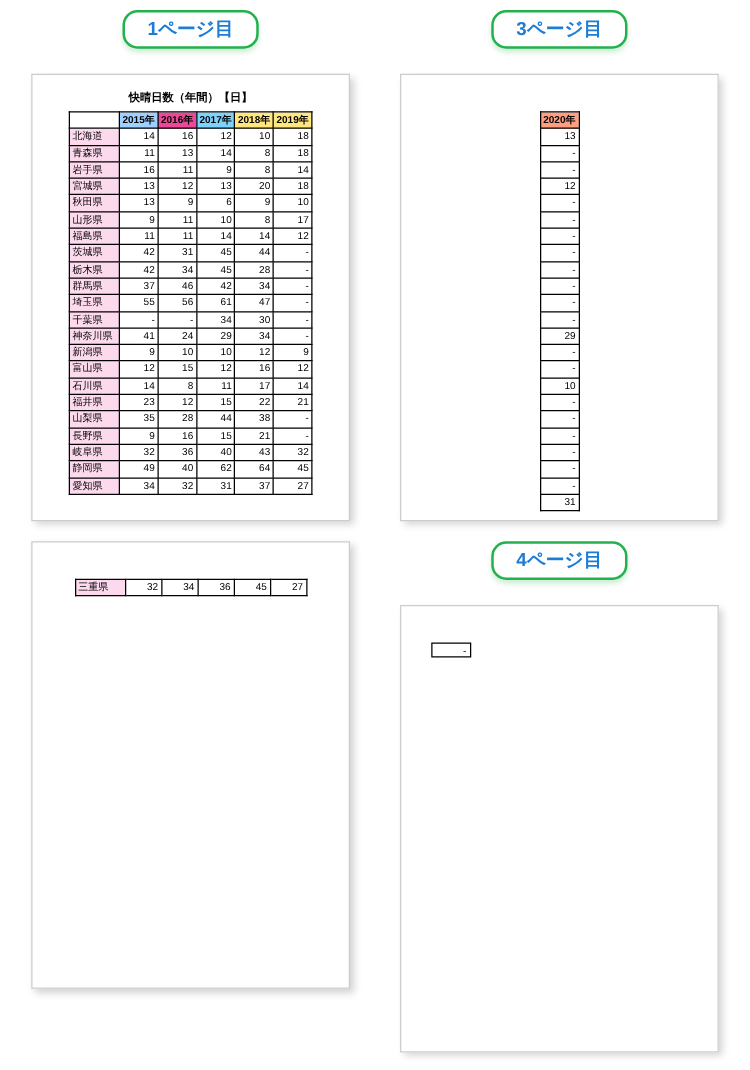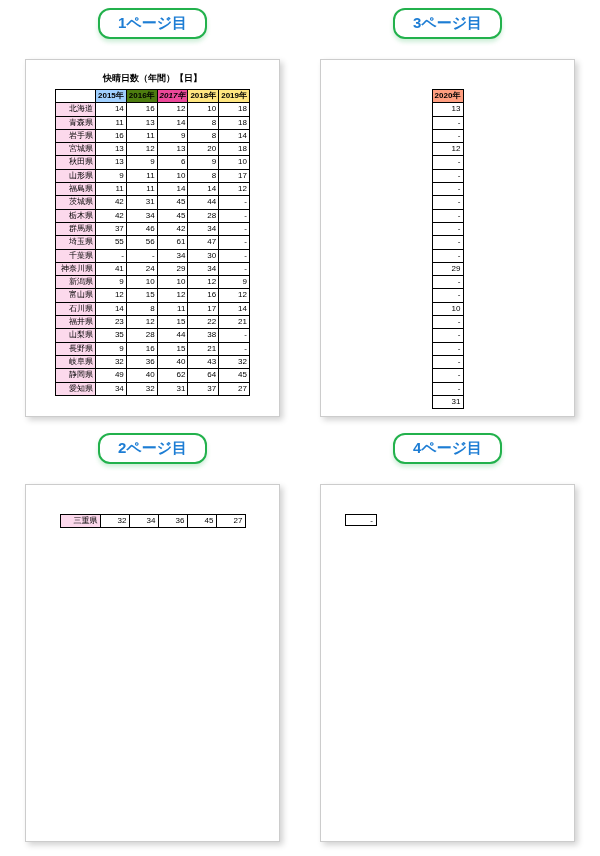--- a/index.html
+++ b/index.html
@@ -56,28 +56,28 @@
   th, td {
     border: 1px solid #000;
     padding: 0 2px;
     height: 12.3px;
     line-height: 12.3px;
     text-align: right;
     white-space: nowrap;
   }
   .rowhdr {
     background: #fcd9ec;
-    text-align: right;
+    text-align: left;
     width: 40px;
   }
   .chdr { text-align: center; width: 29px; }
   .ch-blank { background: #fff; width: 40px; }
   .c2015 { background: #a0d0ff; margin-left: 37px; }
-  .c2016 { background: #4d7c0f; }
-  .c2017 { background: #ec4899; font-style: italic; }
+  .c2016 { background: #ec4899; }
+  .c2017 { background: #7dd3fc; }
   .c2018 { background: #ffe680; text-align: right; }
   .c2019 { background: #ffe680; }
   .c2020 { background: #ff9e80; }
   .val { width: 29px; }
   
   .p3tbl { margin-top: 17px; }
   .p3tbl td.val { width: 31px; }
   
   .p4box {
     margin-top: 17px;
@@ -371,21 +371,20 @@
             </tr>
             <tr>
               <td class="val">31</td>
             </tr>
           </tbody>
       </table>
     </div>
   </div>
 
   <div class="cell">
-    <div class="page-label">2ページ目</div>
     <div class="sheet">
       <table style="margin-top:17px">
         <tbody>
           <tr>
             <td class="rowhdr">三重県</td>
             <td class="val">32</td>
             <td class="val">34</td>
             <td class="val">36</td>
             <td class="val">45</td>
             <td class="val">27</td>

